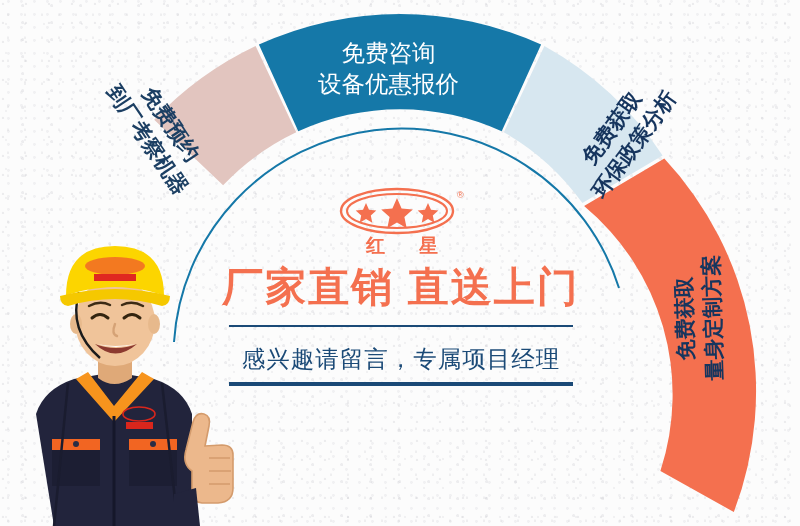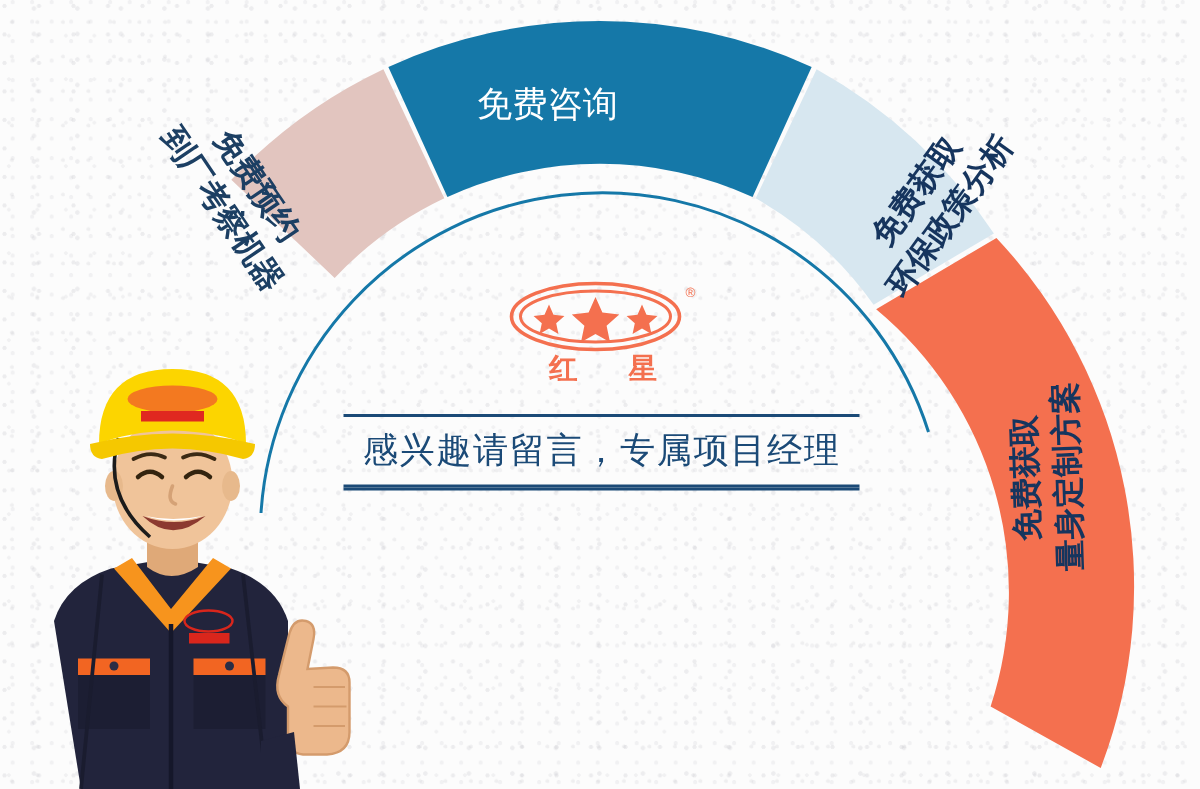--- a/index.html
+++ b/index.html
@@ -73,21 +73,21 @@
     line-height: 1.05;
     margin-top: 6px;
     white-space: nowrap;
   }
 
   .subline {
     font-size: 23.5px;
     color: #1b4a77;
     letter-spacing: 1px;
     line-height: 1.35;
-    padding: 7px 0 6px 0;
+    padding: 17px 0 6px 0;
     white-space: nowrap;
   }
   #sub-1 { margin-top: 14px; }
   .rule {
     height: 2px;
     background: #1b4a77;
     width: 344px;
     margin: 0 auto;
   }
 
@@ -102,21 +102,21 @@
     text-align: center;
   }
   #label-1 {           
     left: 96px; top: 104px;
     font-size: 21px;
     transform: rotate(56deg);
     transform-origin: 50% 50%;
     color: #1c3f63;
   }
   #label-2 {           
-    left: 318px; top: 54px;
+    left: 318px; top: 38px;
     font-size: 23.5px;
     color: #ffffff;
     font-weight: normal;
   }
   #label-3 {           
     left: 560px; top: 108px;
     font-size: 21px;
     transform: rotate(-54deg);
     transform-origin: 50% 50%;
   }
@@ -183,20 +183,21 @@
     </g>
   </svg>
 
   <div class="arc-label" id="label-1">
     <span class="ln">免费预约</span>
     <span class="ln">到厂考察机器</span>
   </div>
 
   <div class="arc-label" id="label-2">
     <span class="ln">免费咨询</span>
+    <span class="ln">设备优惠报价</span>
   </div>
 
   <div class="arc-label" id="label-3">
     <span class="ln">免费获取</span>
     <span class="ln">环保政策分析</span>
   </div>
 
   <div class="arc-label" id="label-4">
     <span class="ln">免费获取</span>
     <span class="ln">量身定制方案</span>
@@ -210,20 +211,21 @@
         <ellipse cx="66" cy="27" rx="50" ry="17" fill="none" stroke="#f4704f" stroke-width="2"></ellipse>
         <polygon points="66,14 70.6,24.4 81.8,25.6 73.4,33.1 75.7,44.2 66,38.6 56.3,44.2 58.6,33.1 50.2,25.6 61.4,24.4" fill="#f4704f"></polygon>
         <polygon points="35,19 38,25.8 45.3,26.6 39.8,31.5 41.3,38.7 35,35 28.7,38.7 30.2,31.5 24.7,26.6 32,25.8" fill="#f4704f"></polygon>
         <polygon points="97,19 100,25.8 107.3,26.6 101.8,31.5 103.3,38.7 97,35 90.7,38.7 92.2,31.5 86.7,26.6 94,25.8" fill="#f4704f"></polygon>
         <text x="126" y="14" font-size="9" fill="#f4704f" font-family="Liberation Sans, sans-serif">®</text>
         <text x="35" y="68" font-size="19" font-weight="bold" fill="#f4704f" font-family="Liberation Sans, sans-serif">红</text>
         <text x="88" y="68" font-size="19" font-weight="bold" fill="#f4704f" font-family="Liberation Sans, sans-serif">星</text>
       </svg>
     </div>
 
+    <div id="headline">厂家直销  直送上门</div>
 
     <div class="rule" style="margin-top:16px"></div>
     <div class="subline" id="sub-1" style="margin-top:0">感兴趣请留言，专属项目经理</div>
     <div class="rule"></div>
     <div class="rule"></div>
   </div>
 
   <svg id="worker" viewBox="0 0 250 300">
 
     <path d="M 58 300 L 40 188 Q 48 163 78 153 L 118 146 L 158 153 Q 188 163 196 188 L 196 300 Z" fill="#22243c"></path>

